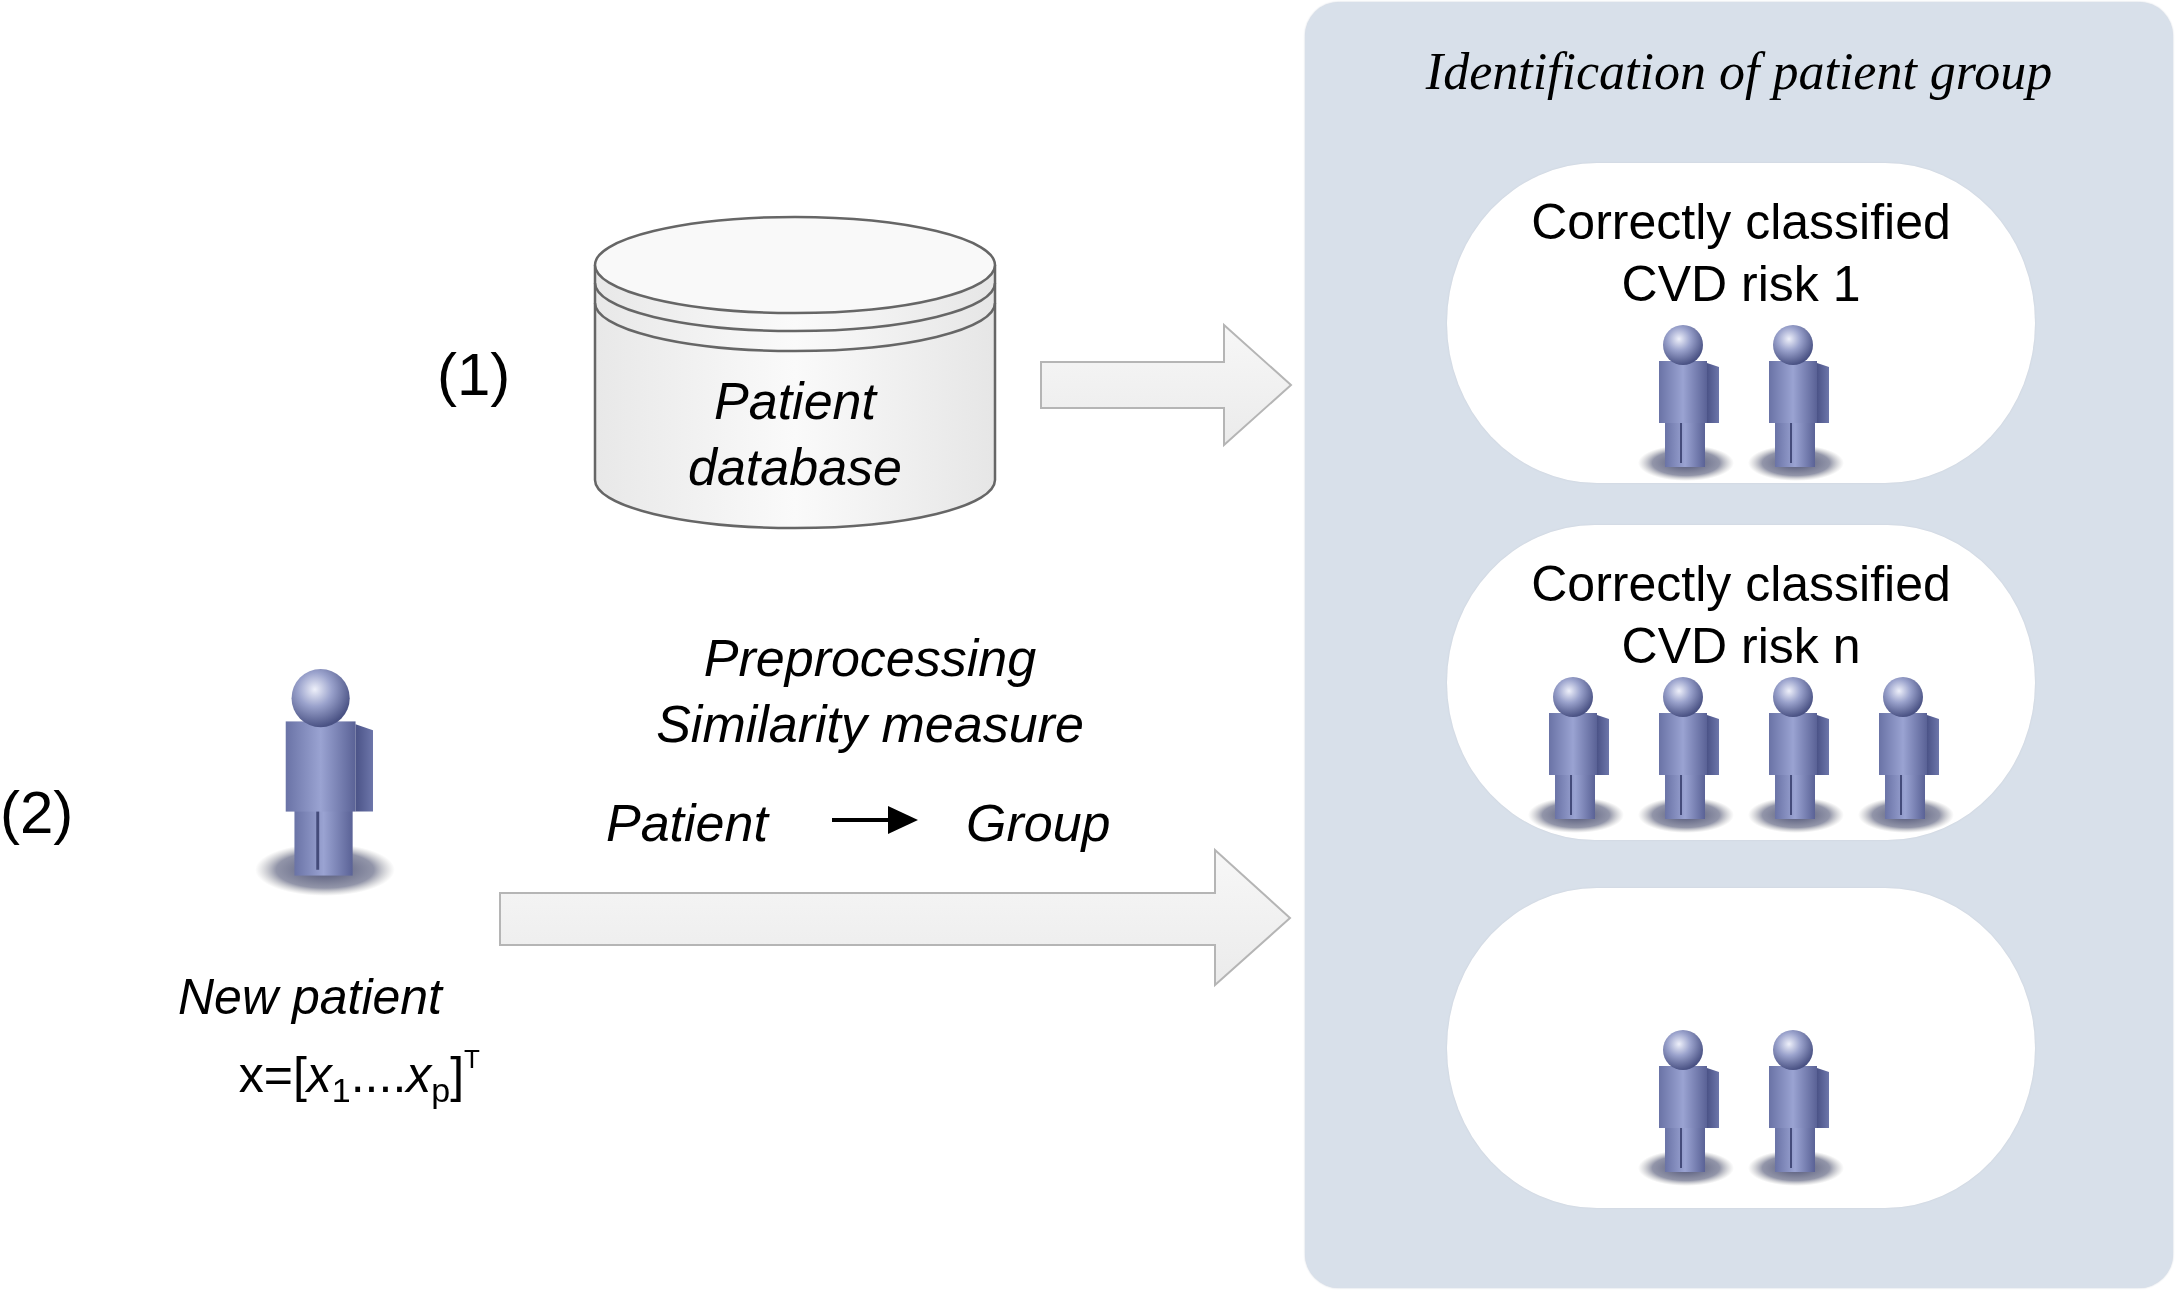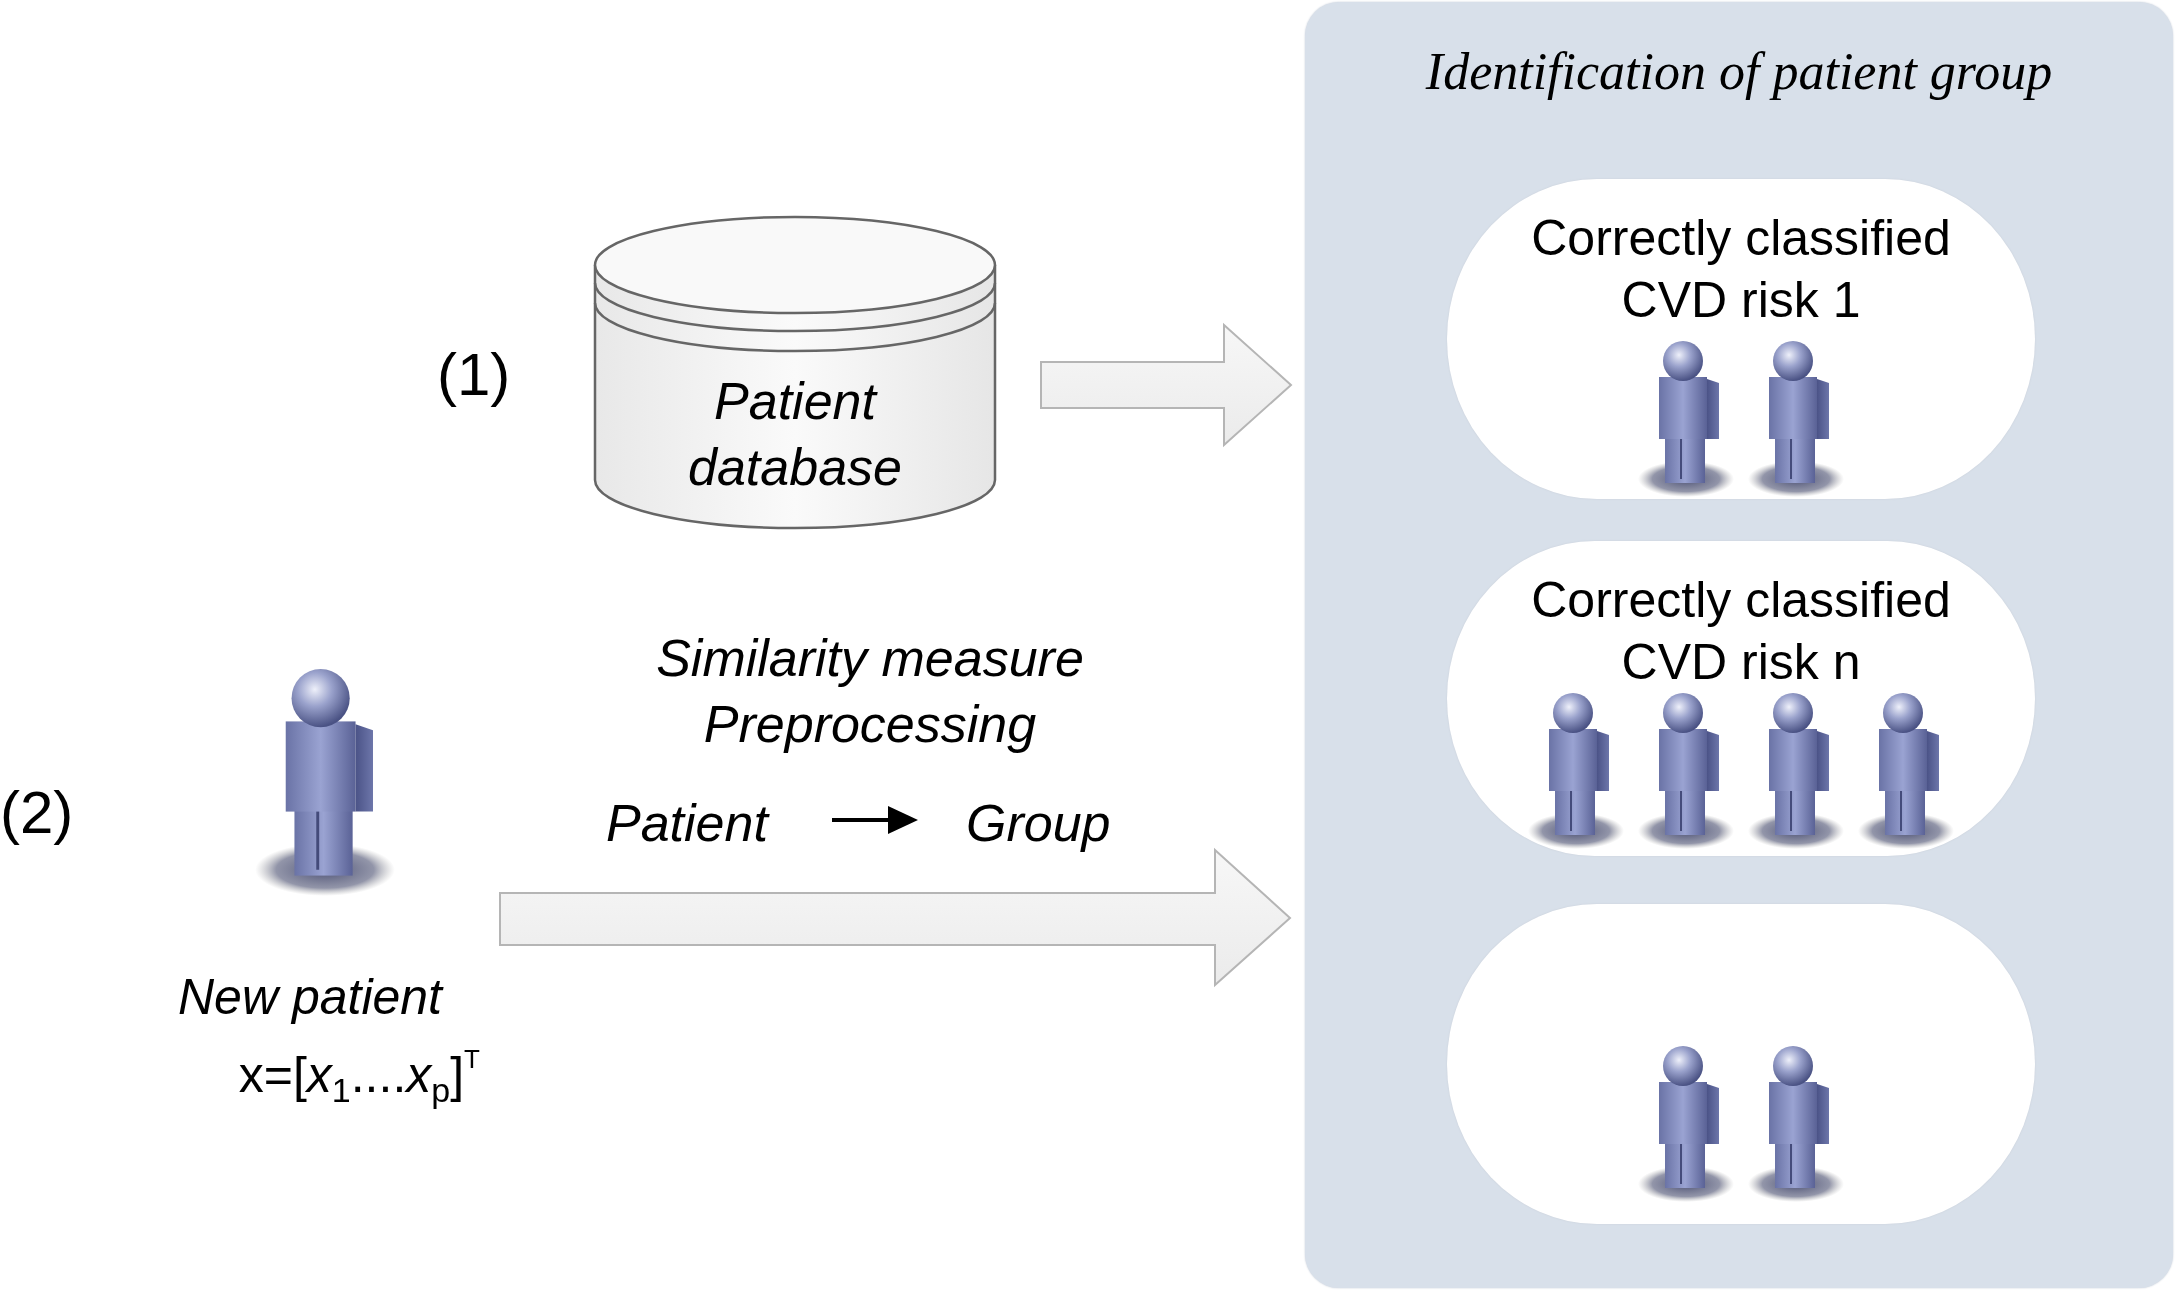--- a/index.html
+++ b/index.html
@@ -33,21 +33,21 @@
   #np-formula { left: 140px; top: 1027px; width: 340px; text-align: right; font-size: 50px; line-height: 64px; }
   #np-formula sub { font-size: 34px; vertical-align: -10px; }
   #np-formula sup { font-size: 26px; vertical-align: 24px; }
 
   
   #panel { left: 1305px; top: 2px; width: 868px; height: 1286px; background: #d8e0ea;
            border-radius: 34px; box-shadow: 0 0 2px #c3cbd6; }
   #panel-title { left: 1305px; top: 40px; width: 868px; text-align: center; font-size: 52px; }
 
   .pill { position: absolute; left: 1447px; width: 588px; background: #ffffff;
-          border-radius: 150px / 160px; box-shadow: 0 0 2px #c8ced8; margin-top: 16px; }
+          border-radius: 150px / 160px; box-shadow: 0 0 2px #c8ced8; }
   #g1 { top: 163px; height: 320px; }
   #g2 { top: 525px; height: 315px; }
   #g3 { top: 888px; height: 320px; }
   .pill-title { position: absolute; left: 0; width: 100%; text-align: center; font-size: 50px; line-height: 62px; }
   .figs { position: absolute; left: 0; width: 100%; display: flex; justify-content: center; }
   .person { width: 110px; height: 160px; }
 </style>
 </head>
 <body>
 
@@ -106,22 +106,22 @@
 <div id="db-label" class="abs it">
   <div>Patient</div>
   <div>database</div>
 </div>
 
 <svg id="arrow1" class="abs" viewBox="0 0 260 130">
   <polygon points="5,42 188,42 188,5 255,65 188,125 188,88 5,88" fill="url(#arrowGrad)" stroke="#b5b5b5" stroke-width="2"></polygon>
 </svg>
 
 <div id="proc" class="abs it">
+  <div>Preprocessing</div>
   <div>Similarity measure</div>
-  <div>Preprocessing</div>
 </div>
 <div id="pg-patient" class="abs it">Patient</div>
 <svg id="pg-arrow" class="abs" viewBox="0 0 90 40">
   <line x1="2" y1="20" x2="60" y2="20" stroke="#000" stroke-width="4"></line>
   <polygon points="58,6 88,20 58,34" fill="#000"></polygon>
 </svg>
 <div id="pg-group" class="abs it">Group</div>
 
 <svg id="arrow2" class="abs" viewBox="0 0 800 145">
   <polygon points="5,48 720,48 720,5 795,73 720,140 720,100 5,100" fill="url(#arrowGrad)" stroke="#b5b5b5" stroke-width="2"></polygon>

